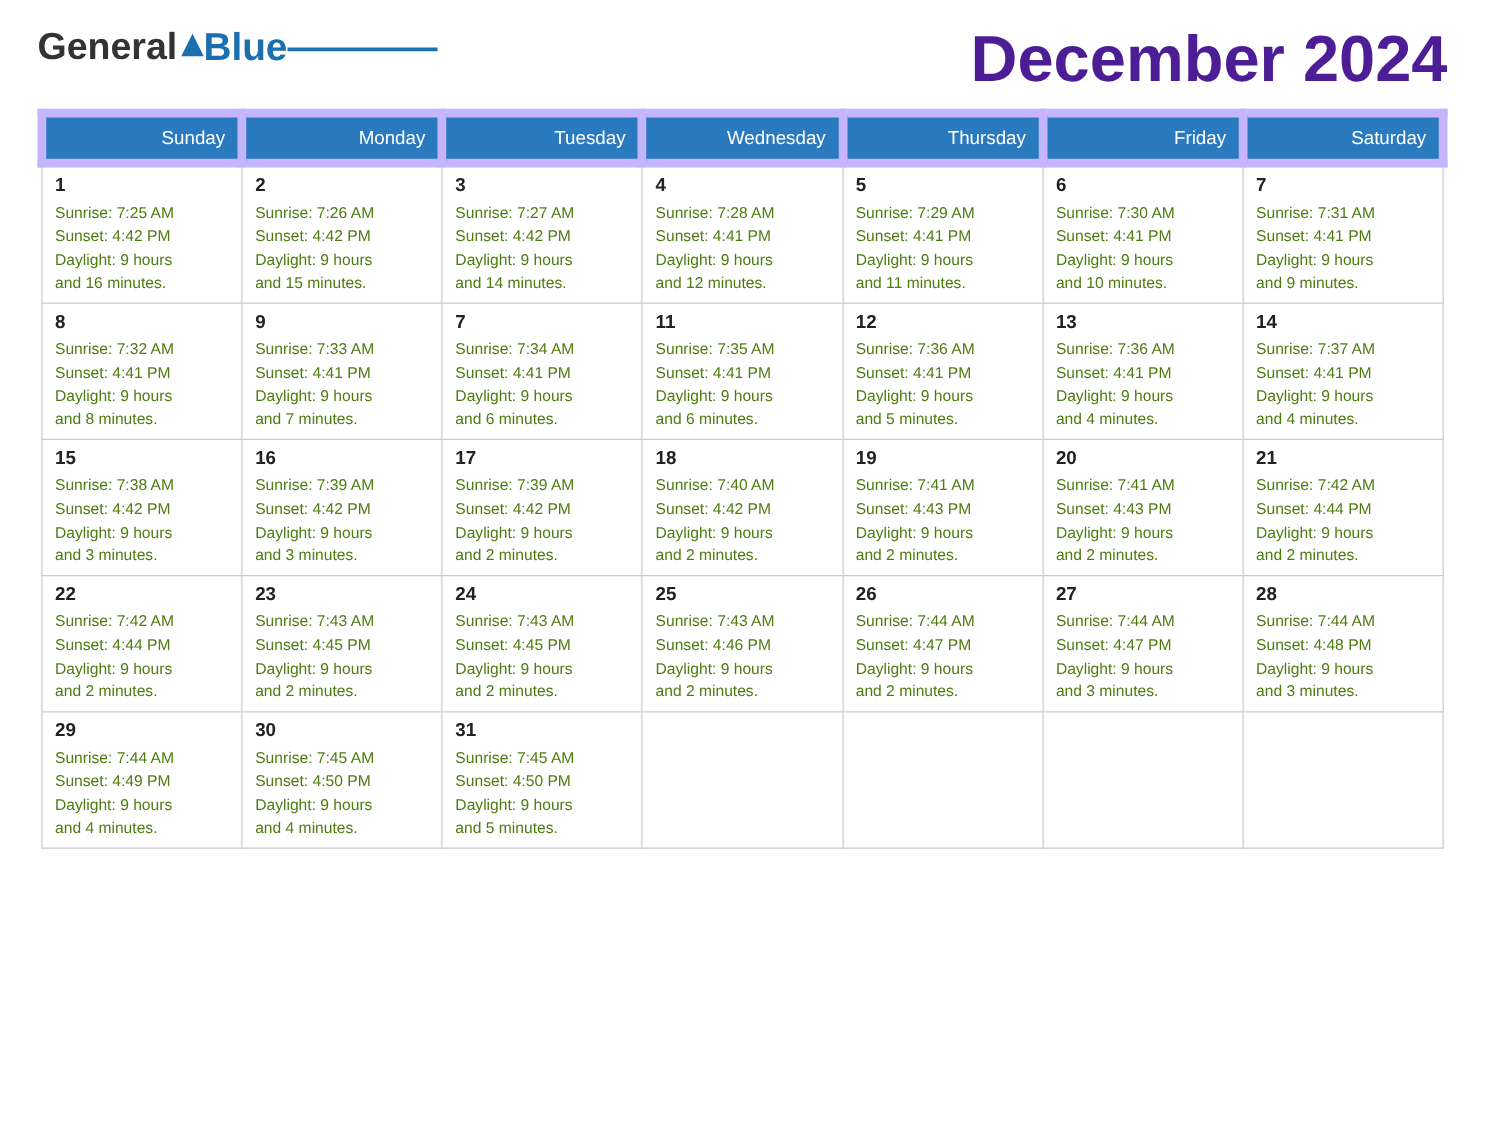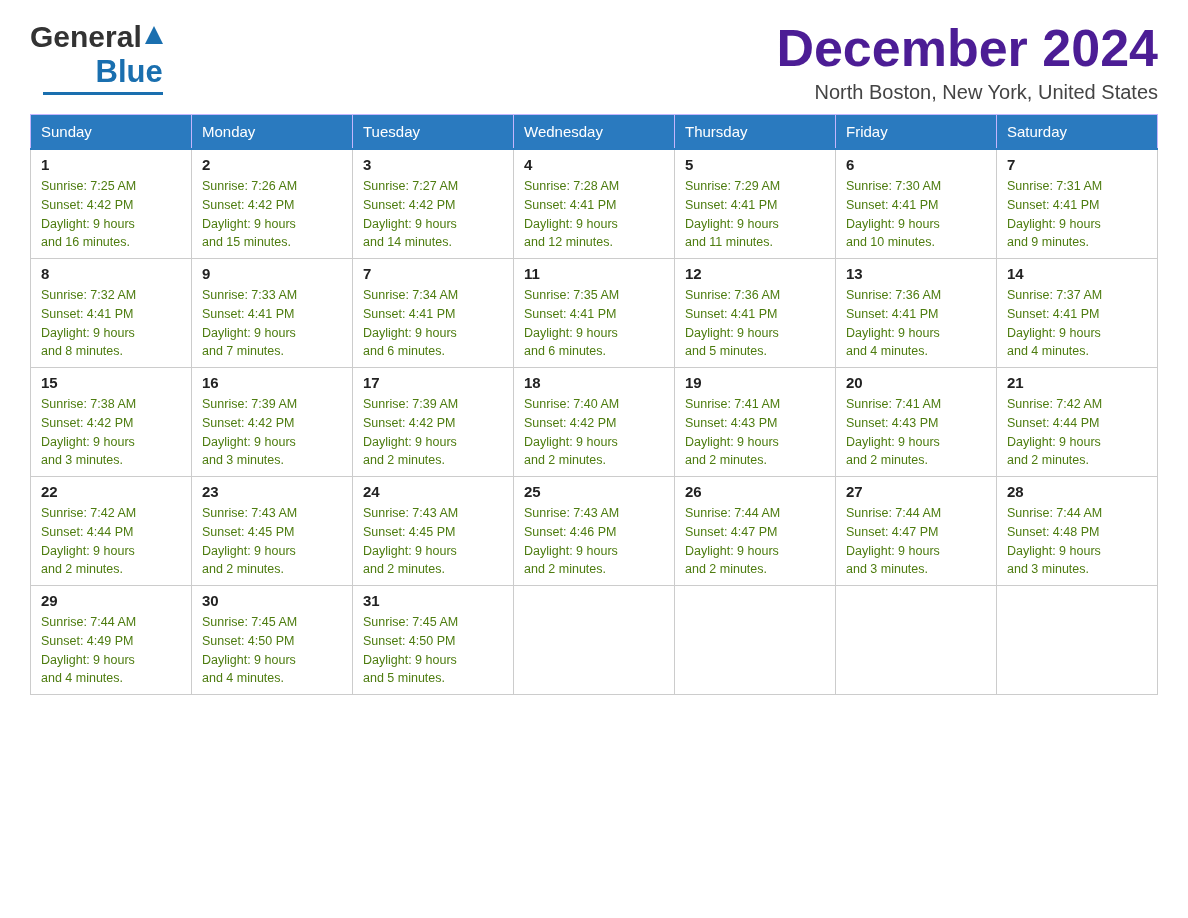--- a/index.html
+++ b/index.html
@@ -11,22 +11,22 @@
       min-height: 918px;
     }
     .header {
       display: flex;
       align-items: flex-start;
       justify-content: space-between;
       margin-bottom: 10px;
     }
     .logo {
       display: flex;
-      flex-direction: column;
-      align-items: flex-end;
+      flex-direction: row;
+      align-items: center;
     }
     .title-block {
       text-align: right;
     }
     .month-title {
       font-size: 52px;
       font-weight: bold;
       color: #4c1d95;
       line-height: 1.1;
     }
@@ -39,22 +39,22 @@
       width: 100%;
       border-collapse: collapse;
       margin-top: 10px;
     }
     .calendar th {
       background: #2a7abf;
       color: #fff;
       font-size: 15px;
       font-weight: normal;
       padding: 8px 10px;
-      text-align: left;
-      border: 1px solid #c4b5fd;
+      text-align: right;
+      border: 7px solid #c4b5fd;
     }
     .calendar td {
       border: 1px solid #ccc;
       vertical-align: top;
       padding: 6px 10px;
       width: 14.28%;
       min-height: 100px;
       font-size: 13px;
       color: #333;
     }
@@ -96,21 +96,20 @@
       <span style="font-size:30px; font-weight:bold; color:#333; font-family:Arial;">General</span>
       <span style="display:inline-block; width:0; height:0; border-left:9px solid transparent; border-right:9px solid transparent; border-bottom:18px solid #1a6faf; margin-left:1px; margin-top:-4px;"></span>
     </div>
     <div style="display:flex; align-items:center; gap:0;">
       <span style="font-size:31px; font-weight:bold; color:#1a6faf; font-family:Arial;">Blue</span>
     </div>
     <div style="width:120px; height:3px; background:#1a6faf; margin-top:2px;"></div>
   </div>
   <div class="title-block">
     <div class="month-title">December 2024</div>
-    <div class="location">North Boston, New York, United States</div>
   </div>
 </div>
 
 <table class="calendar">
   <thead>
     <tr>
       <th>Sunday</th>
       <th>Monday</th>
       <th>Tuesday</th>
       <th>Wednesday</th>

